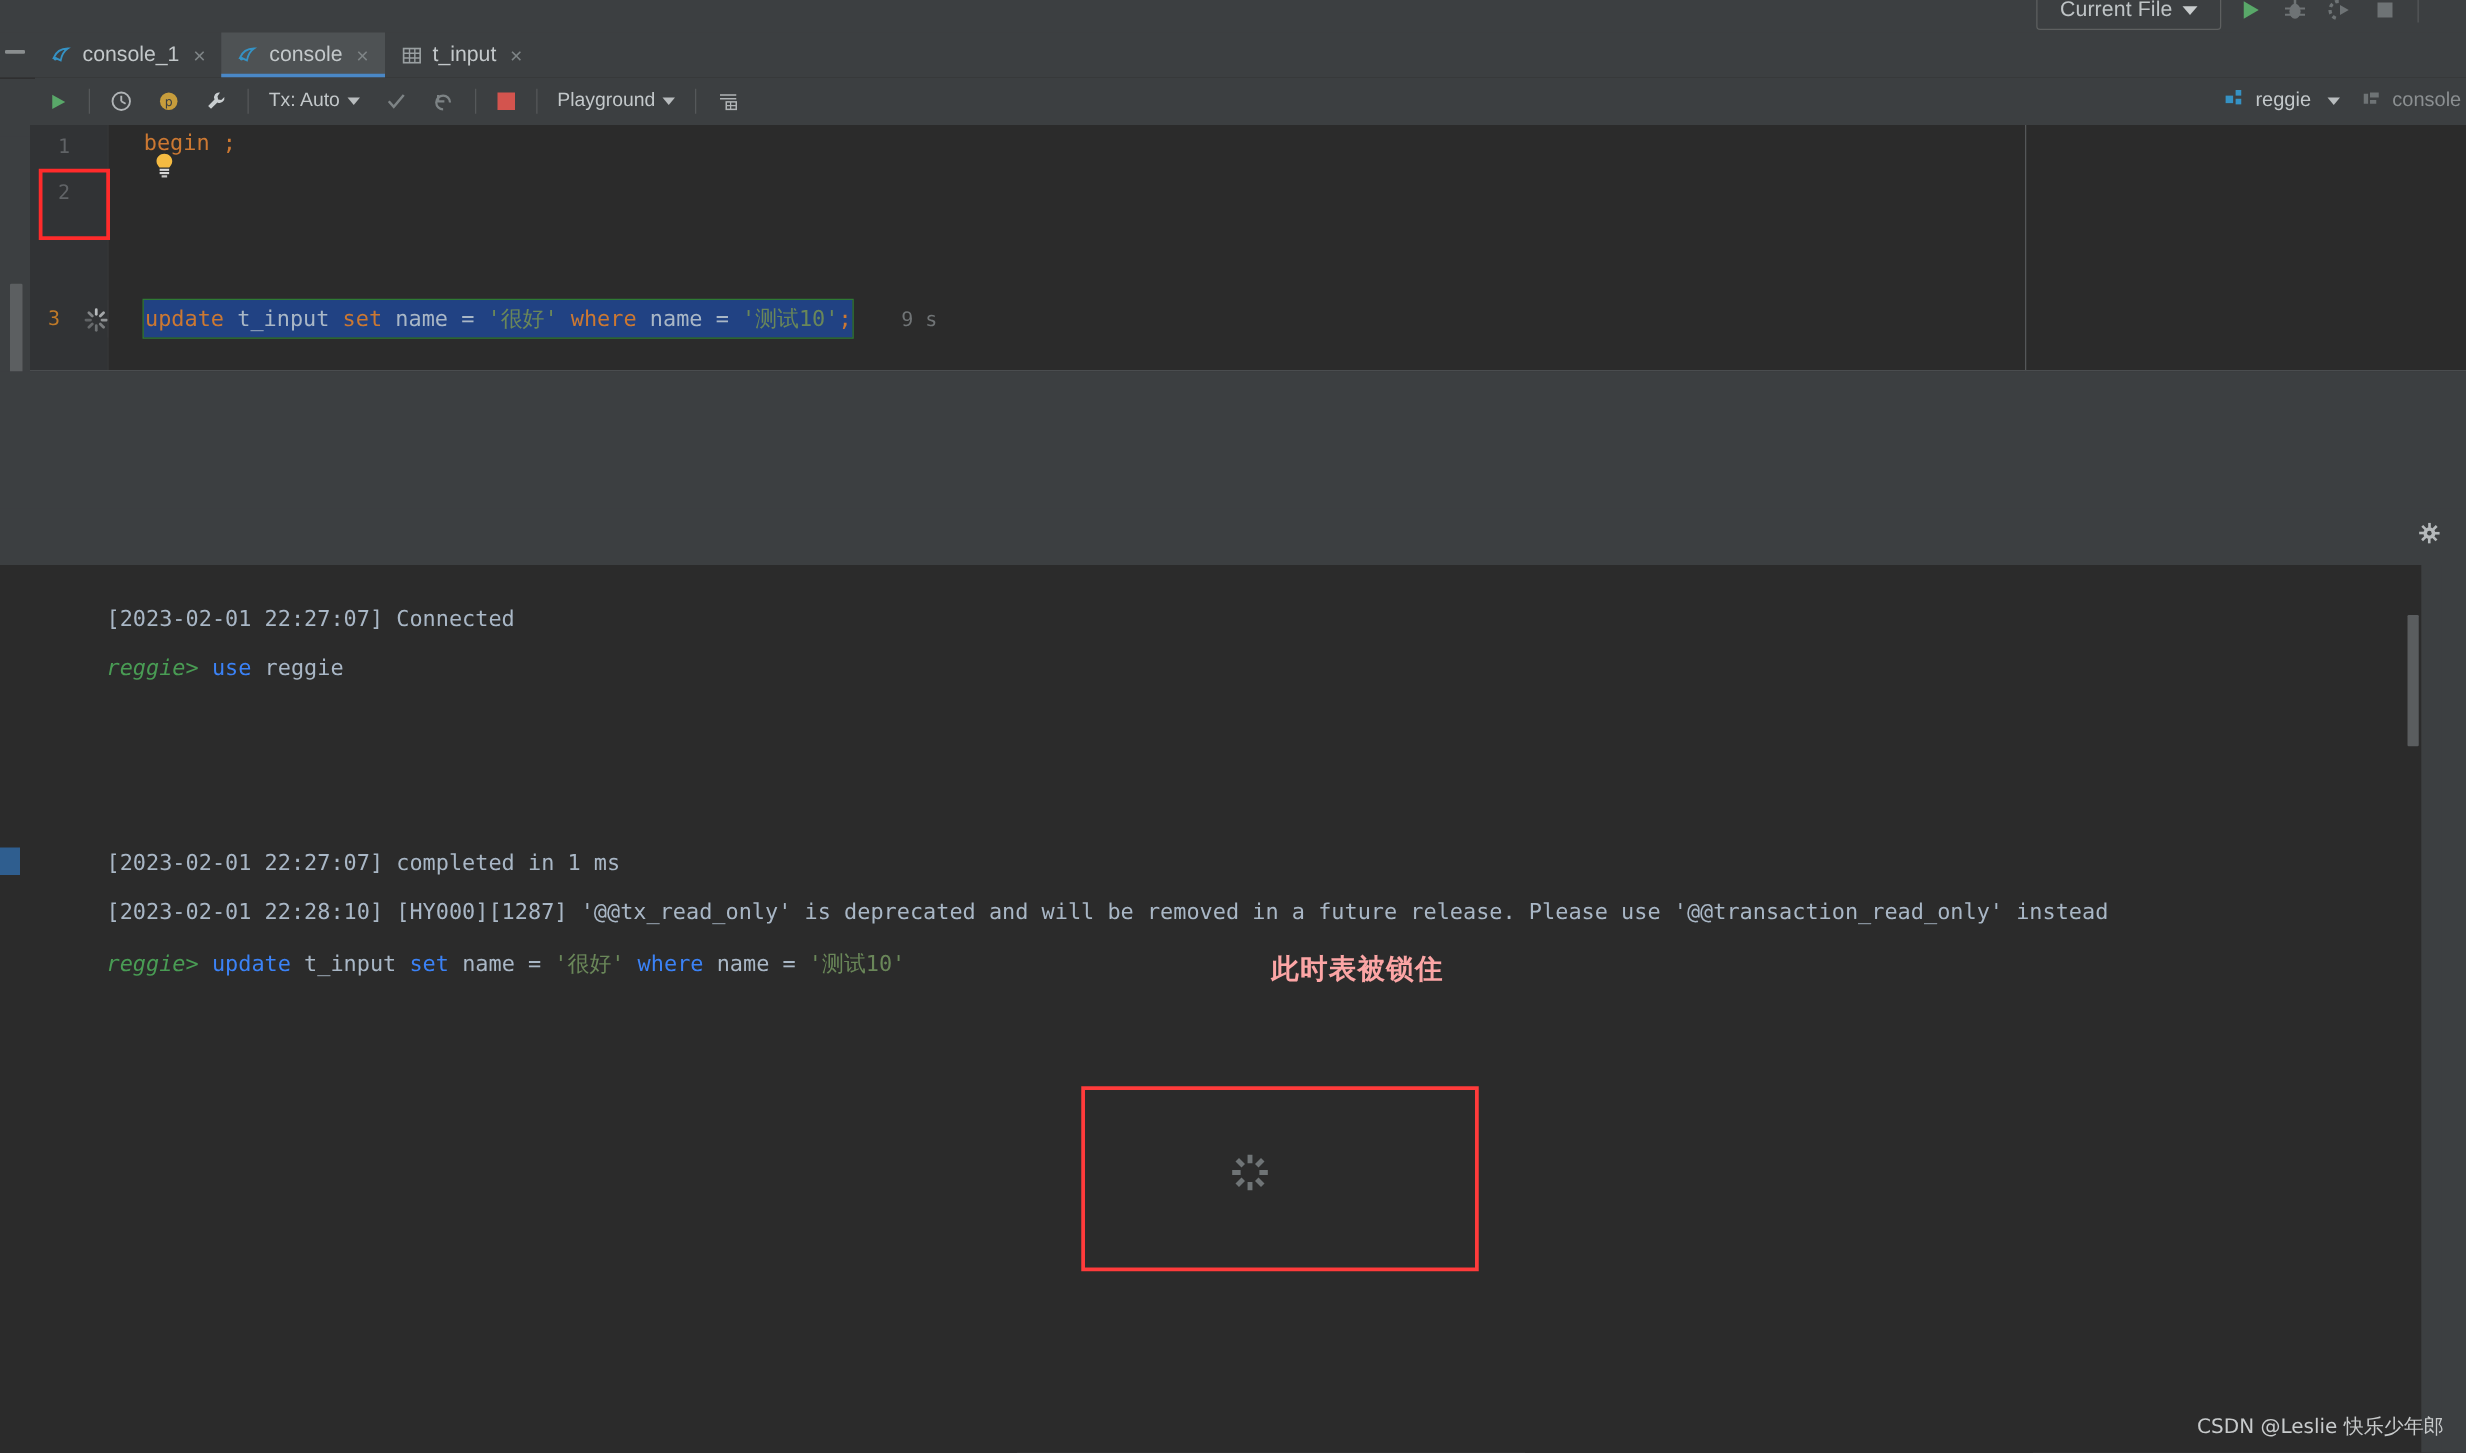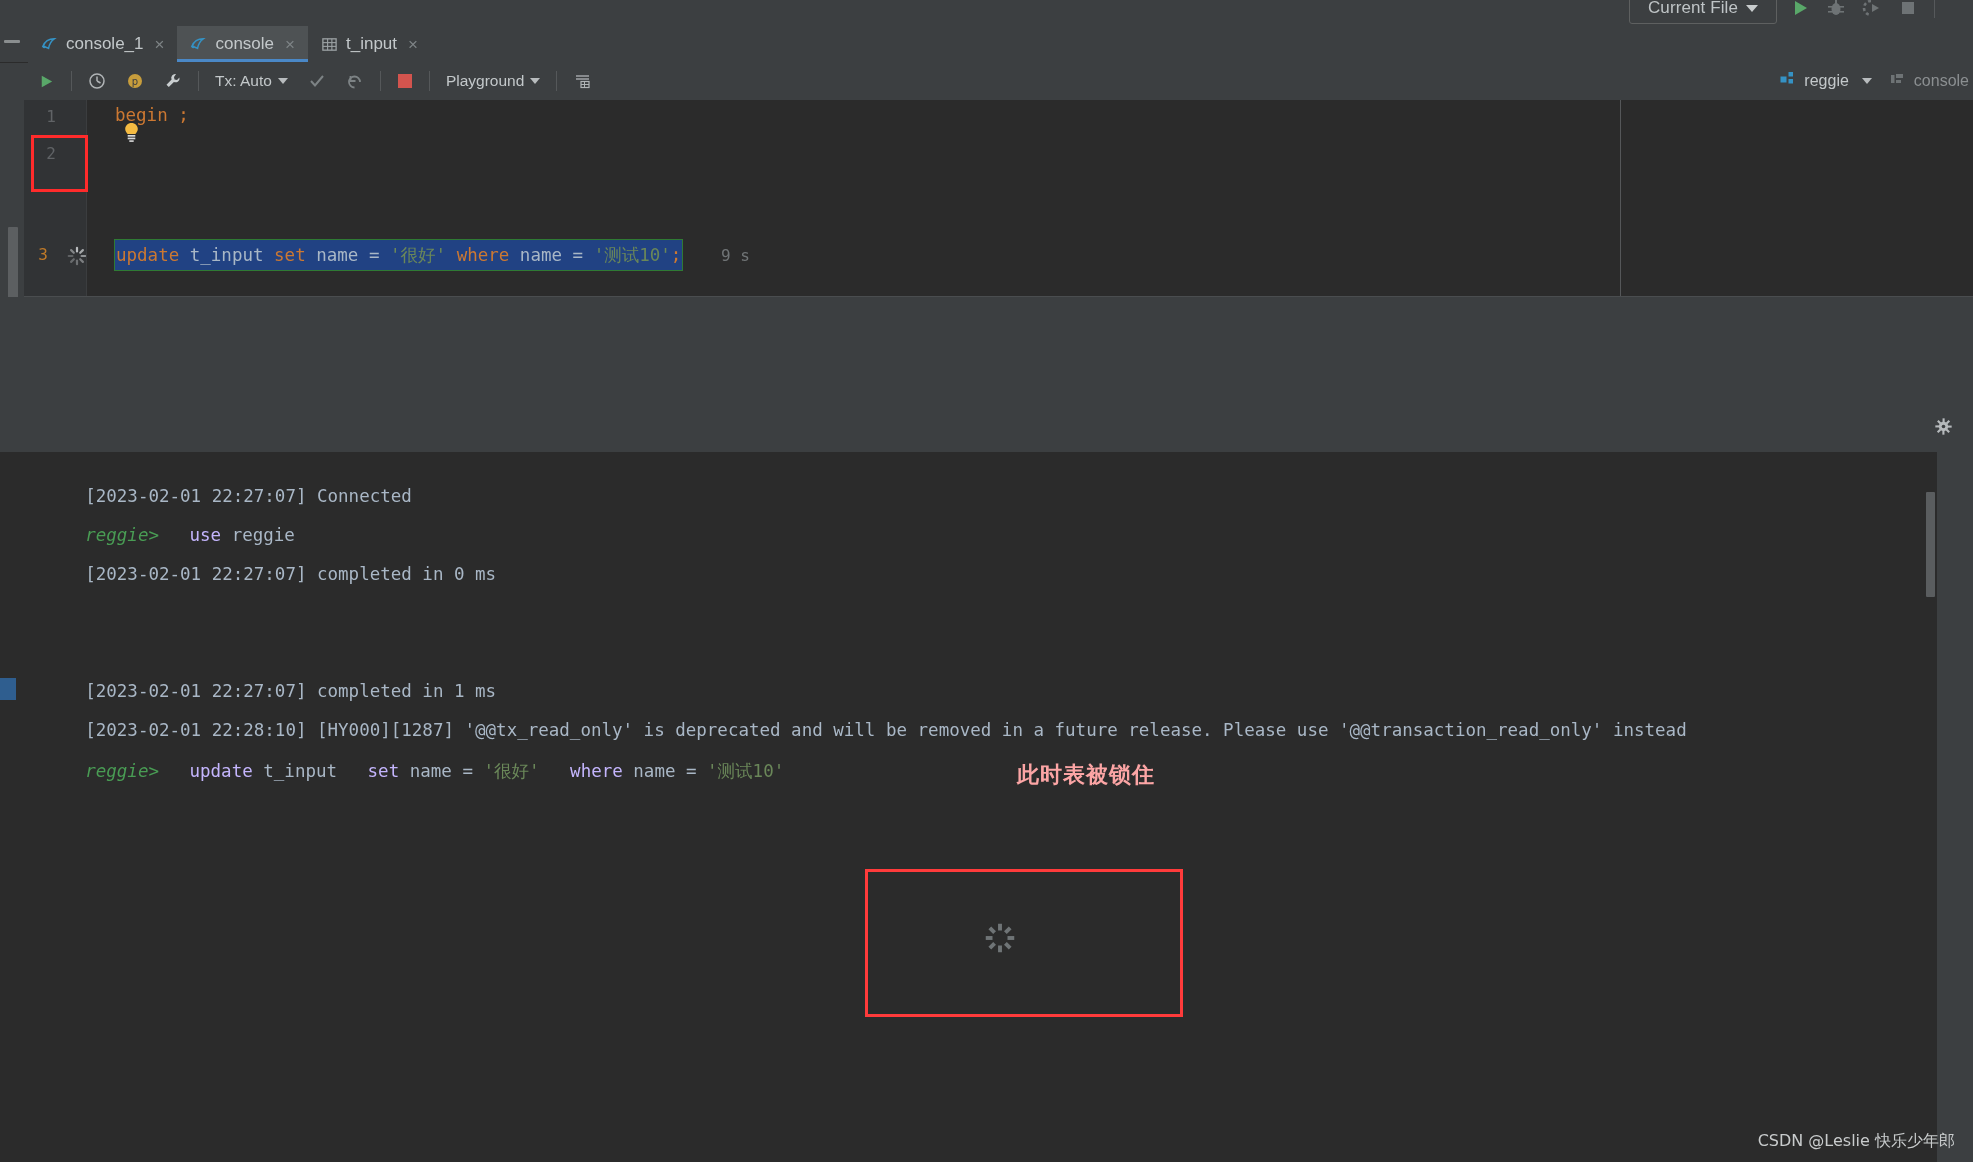--- a/index.html
+++ b/index.html
@@ -195,21 +195,21 @@
     background: #2b2b2b;
   }
   .cline {
     position: absolute; left: 22px;
     font-family: "DejaVu Sans Mono", monospace;
     font-size: 17.5px; white-space: pre;
     color: #a9b7c6;
   }
   .c-ts { color: #a9b7c6; }
   .c-prompt { color: #499c54; font-style: italic; }
-  .c-kw { color: #c4b5fd; margin-left: 20px; }
+  .c-kw { color: #3b82f6; }
   .c-txt { color: #a9b7c6; }
   .c-str { color: #6a8759; }
 
   .console-left-mark {
     position: absolute; left: 0px; top: 678px; width: 16px; height: 22px;
     background: #2f5e8f;
   }
   .console-scroll-thumb {
     position: absolute; right: 2px; top: 40px; width: 9px; height: 105px;
     background: #5a5d5f; border-radius: 1px;
@@ -489,23 +489,20 @@
   <div class="console">
 
     <div class="cline" style="top:14px;">
       <span class="c-ts">[2023-02-01 22:27:07] Connected</span>
     </div>
 
     <div class="cline" style="top:53px;">
       <span class="c-prompt">reggie&gt; </span><span class="c-kw">use</span><span class="c-txt"> reggie</span>
     </div>
 
-    <div class="cline" style="top:92px;">
-      <span class="c-ts">[2023-02-01 22:27:07] completed in 0 ms</span>
-    </div>
 
 
 
     <div class="cline" style="top:209px;">
       <span class="c-ts">[2023-02-01 22:27:07] completed in 1 ms</span>
     </div>
 
     <div class="cline" style="top:248px;">
       <span class="c-ts">[2023-02-01 22:28:10] [HY000][1287] '@@tx_read_only' is deprecated and will be removed in a future release. Please use '@@transaction_read_only' instead</span>
     </div>

